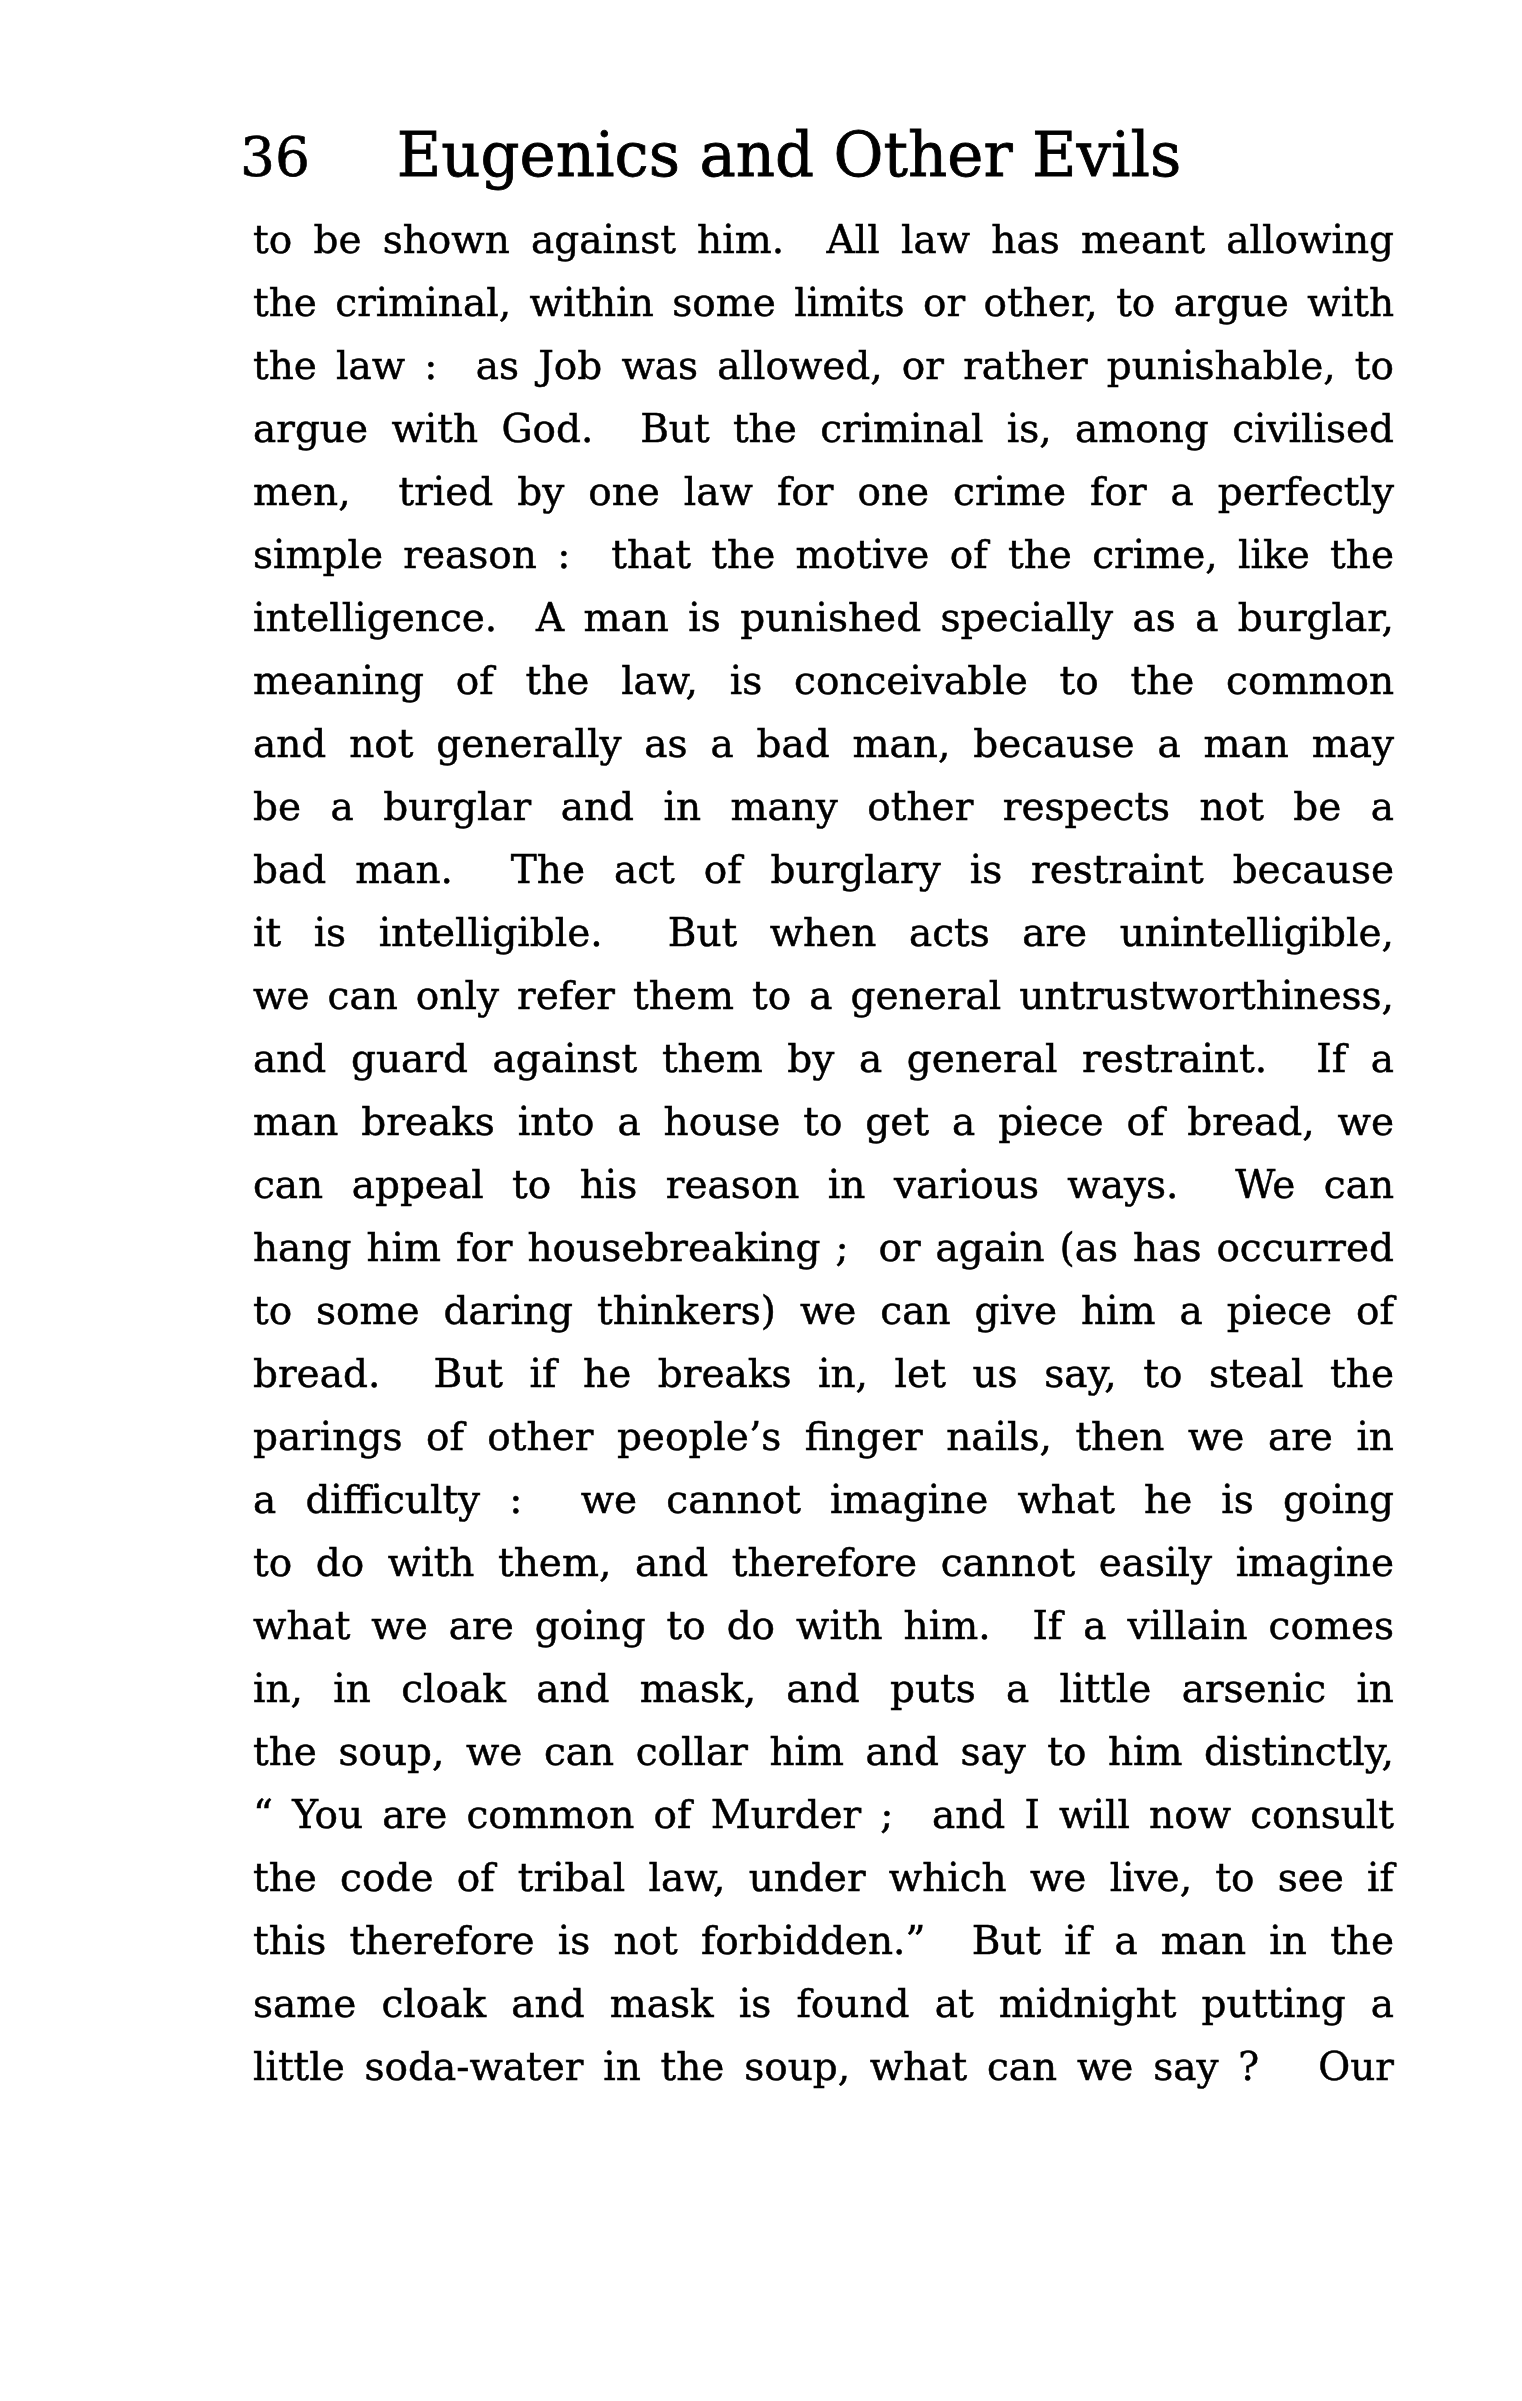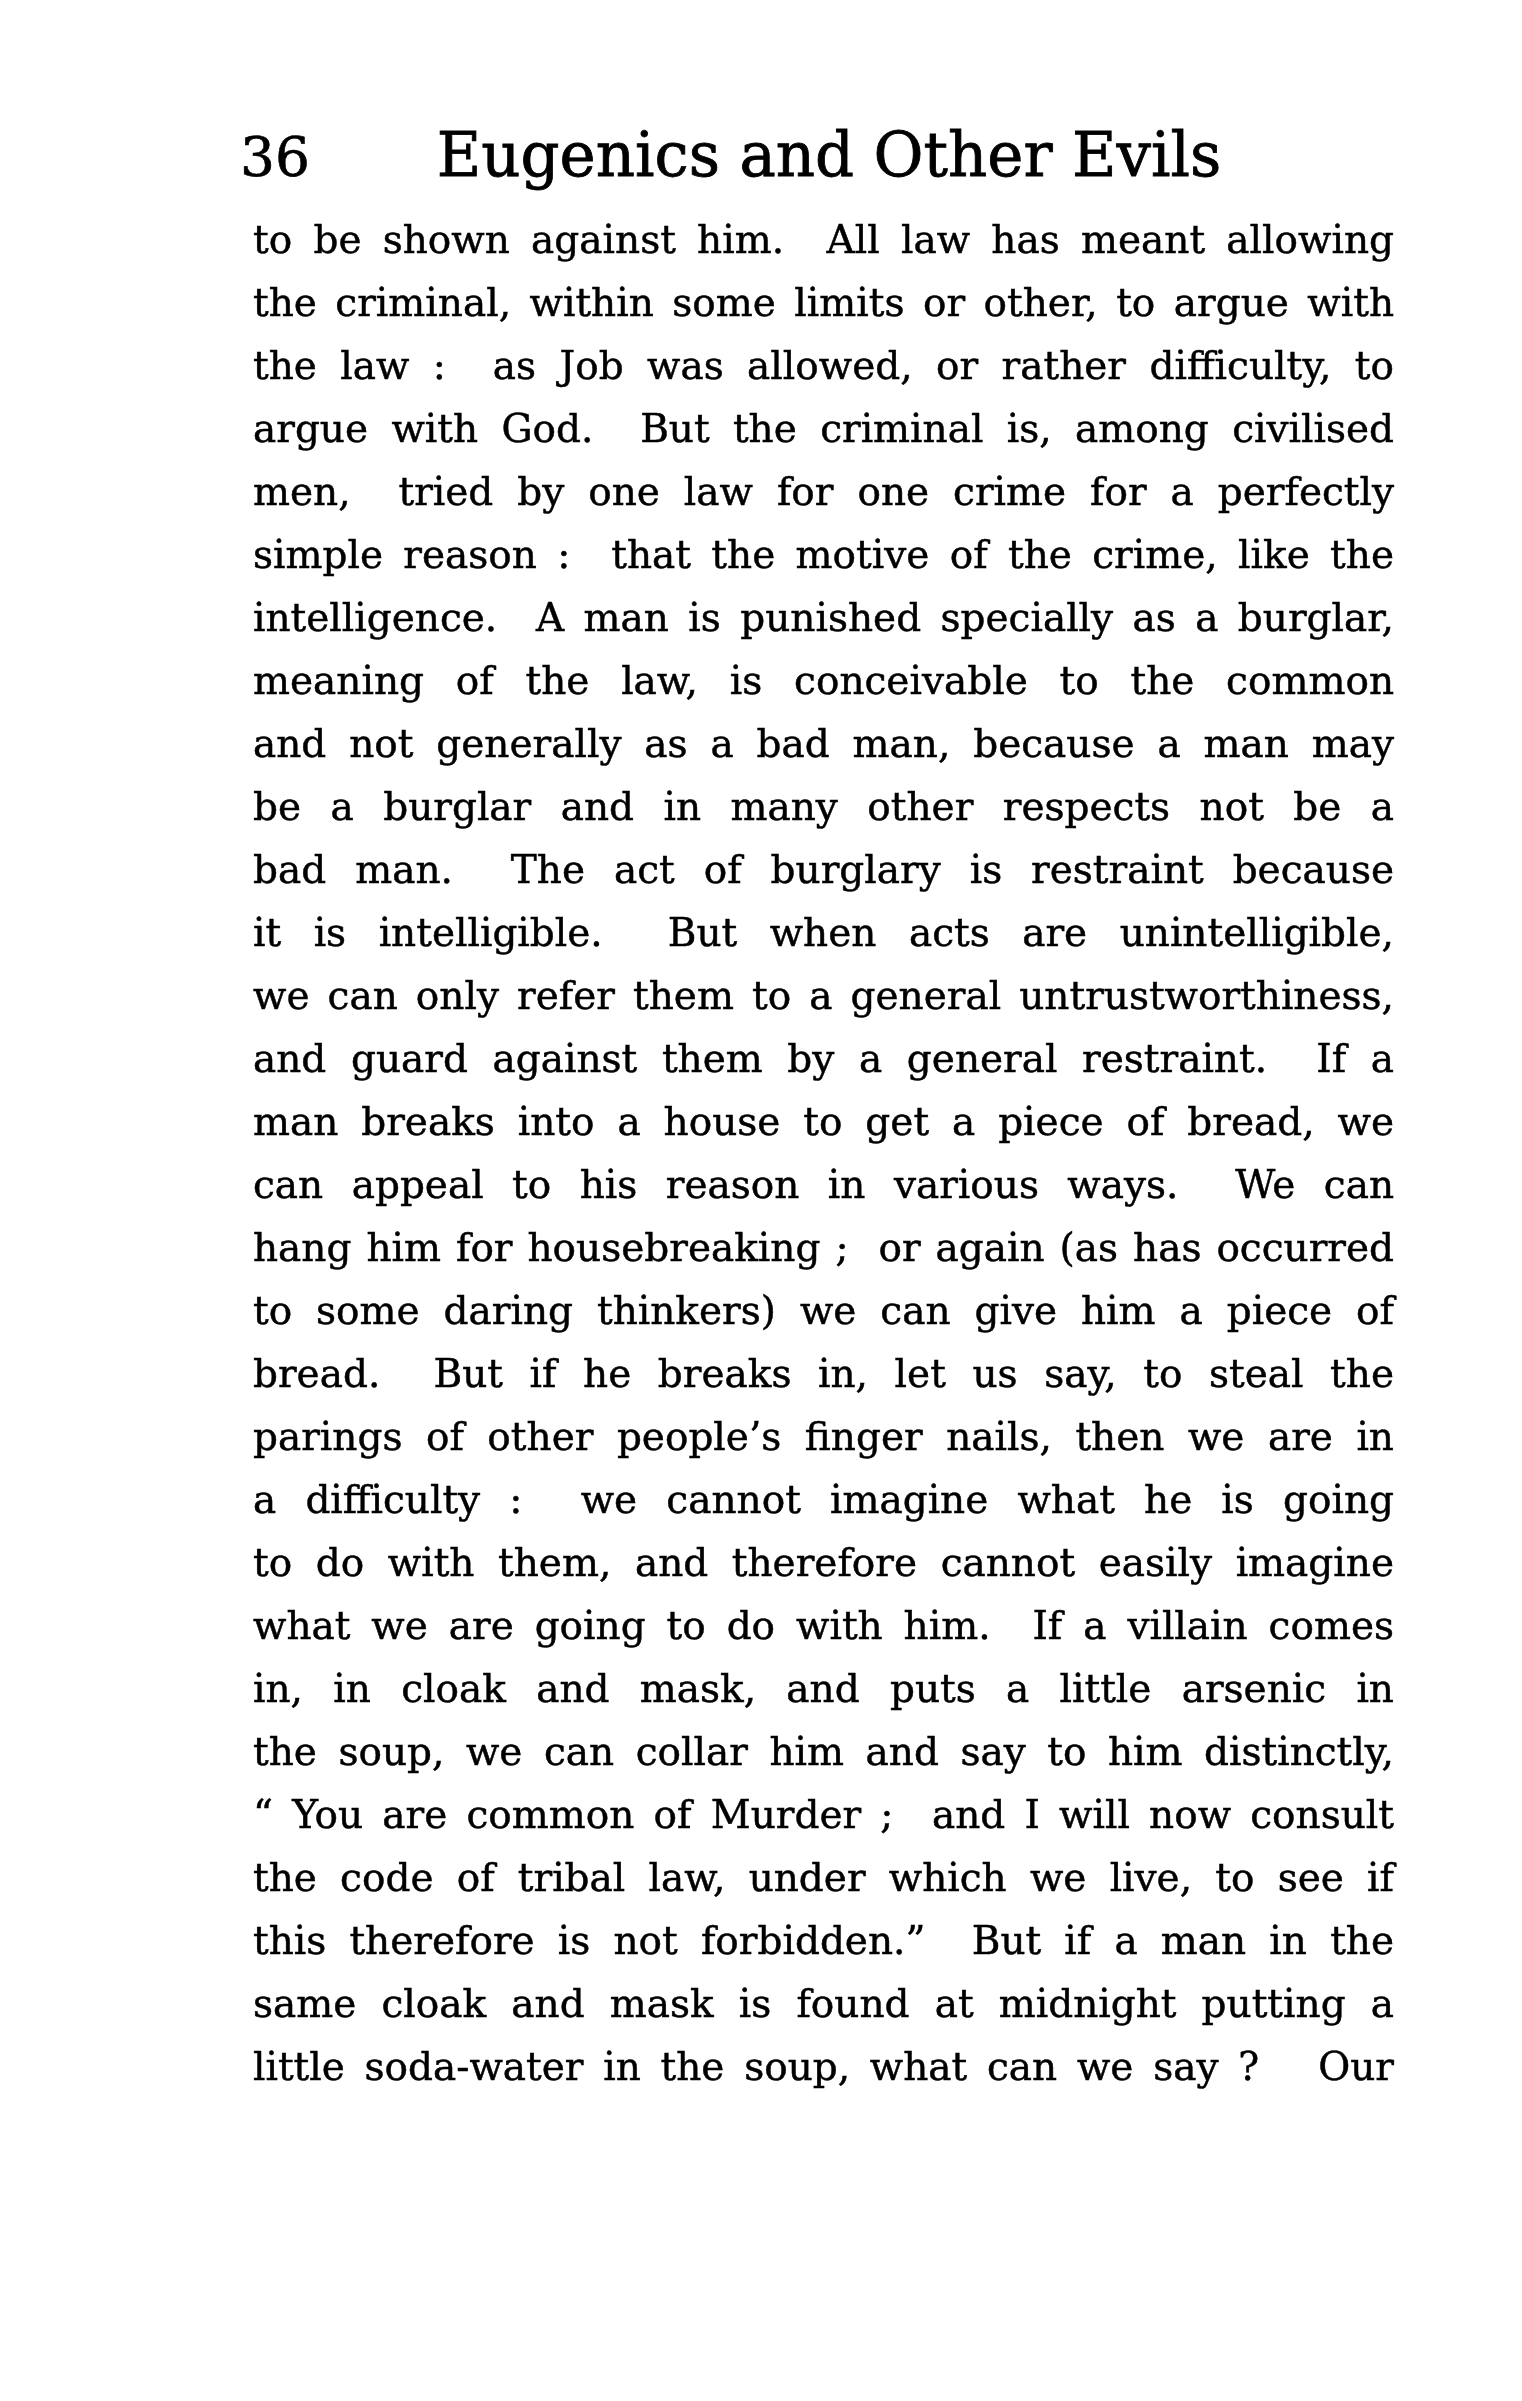--- a/index.html
+++ b/index.html
@@ -27,21 +27,21 @@
   .pagenum {
     position: absolute;
     left: 240px;
     top: 130px;
     font-size: 55px;
     line-height: 1;
     -webkit-text-stroke: 0.6px #000;
   }
   .title {
     position: absolute;
-    left: 829px;
+    left: 789px;
     top: 124px;
     transform: translateX(-50%);
     font-size: 61px;
     line-height: 1;
     white-space: nowrap;
     -webkit-text-stroke: 0.8px #000;
   }
   .body-block {
     position: absolute;
     left: 253px;
@@ -65,21 +65,21 @@
 <div class="page">
 
   <div class="running-head">
     <div class="pagenum">36</div>
     <div class="title">Eugenics and Other Evils</div>
   </div>
 
   <div class="body-block" id="body-lines">
       <div class="line">to be shown against him.  All law has meant allowing</div>
       <div class="line">the criminal, within some limits or other, to argue with</div>
-      <div class="line">the law :  as Job was allowed, or rather difficulty, to</div>
+      <div class="line">the law :  as Job was allowed, or rather punishable, to</div>
       <div class="line">argue with God.  But the criminal is, among civilised</div>
       <div class="line">men,  tried by one law for one crime for a perfectly</div>
       <div class="line">simple reason :  that the motive of the crime, like the</div>
       <div class="line">intelligence.  A man is punished specially as a burglar,</div>
       <div class="line">meaning of the law, is conceivable to the common</div>
       <div class="line">and not generally as a bad man, because a man may</div>
       <div class="line">be a burglar and in many other respects not be a</div>
       <div class="line">bad man.  The act of burglary is restraint because</div>
       <div class="line">it is intelligible.  But when acts are unintelligible,</div>
       <div class="line">we can only refer them to a general untrustworthiness,</div>

